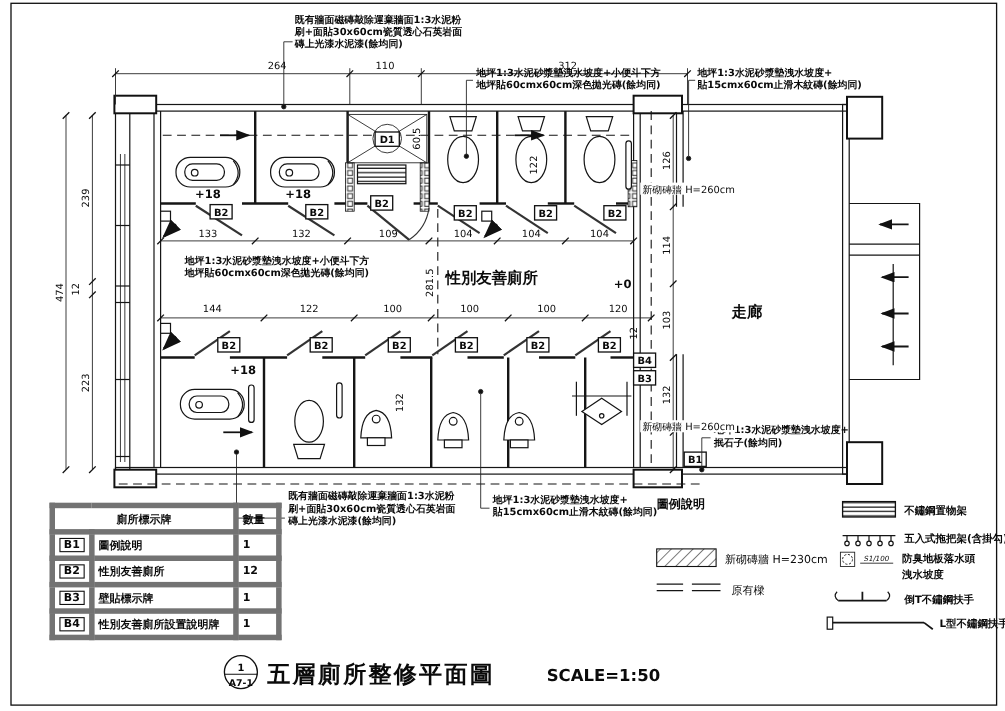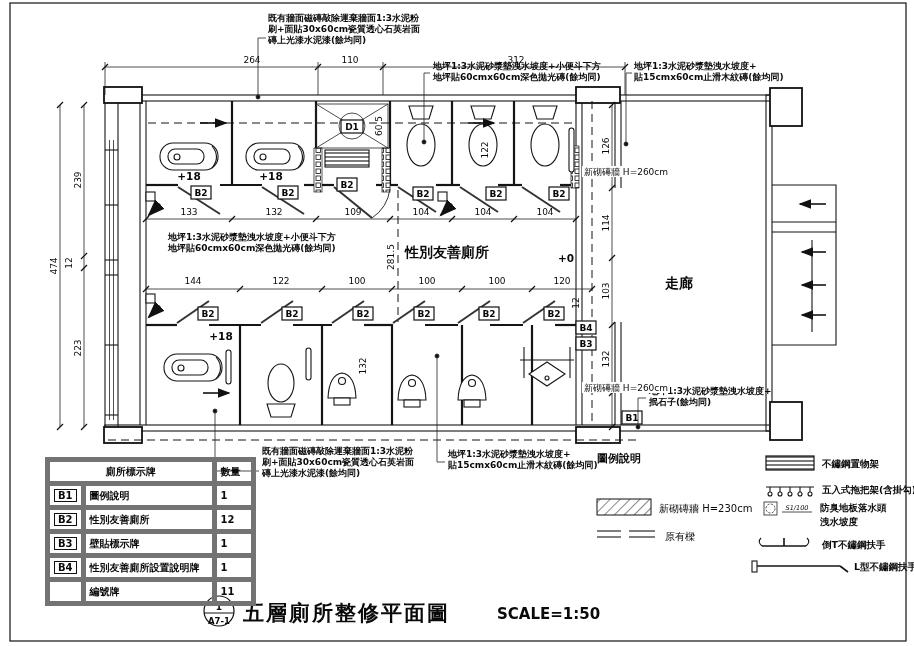--- a/index.html
+++ b/index.html
@@ -536,21 +536,16 @@
   <tr>
     <td><span class="tagbox">B3</span></td>
     <td class="nm">壁貼標示牌</td>
     <td class="qty">1</td>
   </tr>
   <tr>
     <td><span class="tagbox">B4</span></td>
     <td class="nm">性別友善廁所設置說明牌</td>
     <td class="qty">1</td>
   </tr>
-  <tr>
-    <td><span class="tagbox"></span></td>
-    <td class="nm">編號牌</td>
-    <td class="qty">11</td>
-  </tr>
 </tbody>
     </table>
 
 </div>
 
 </body></html>

